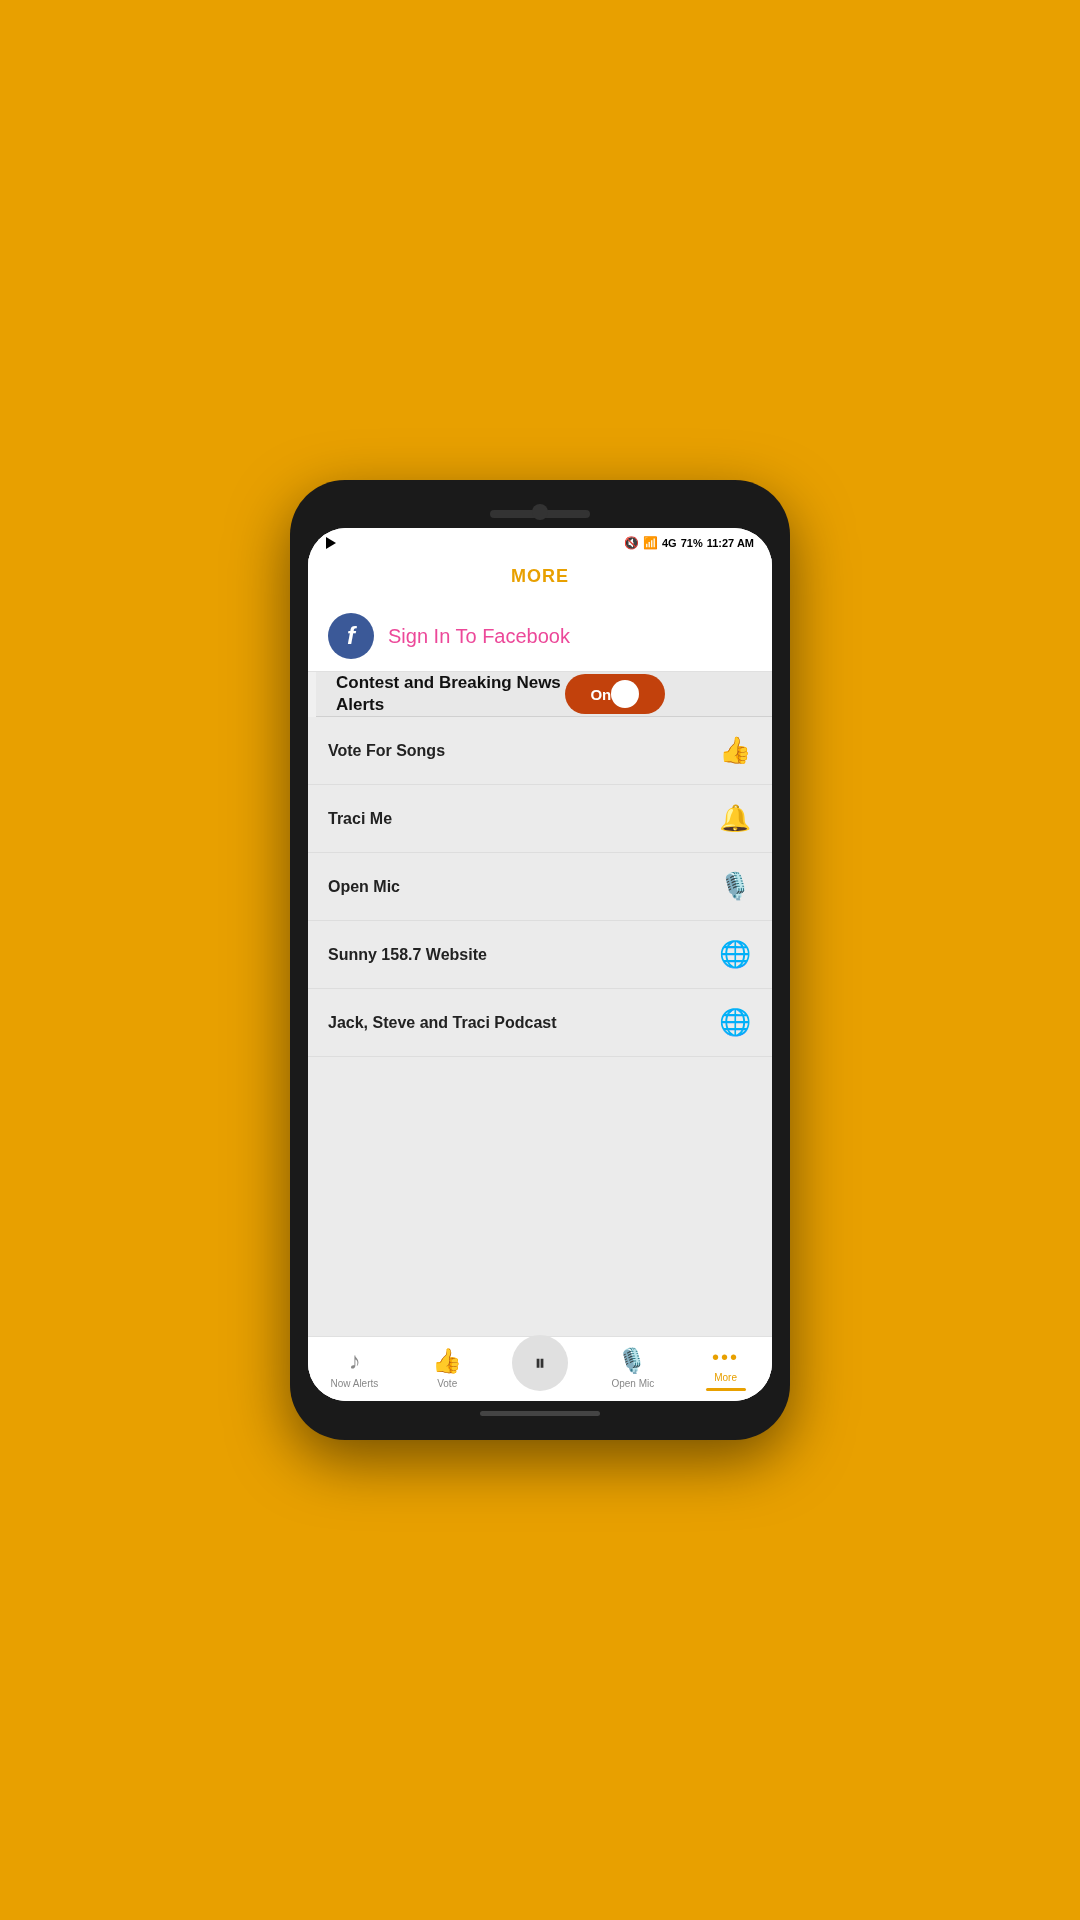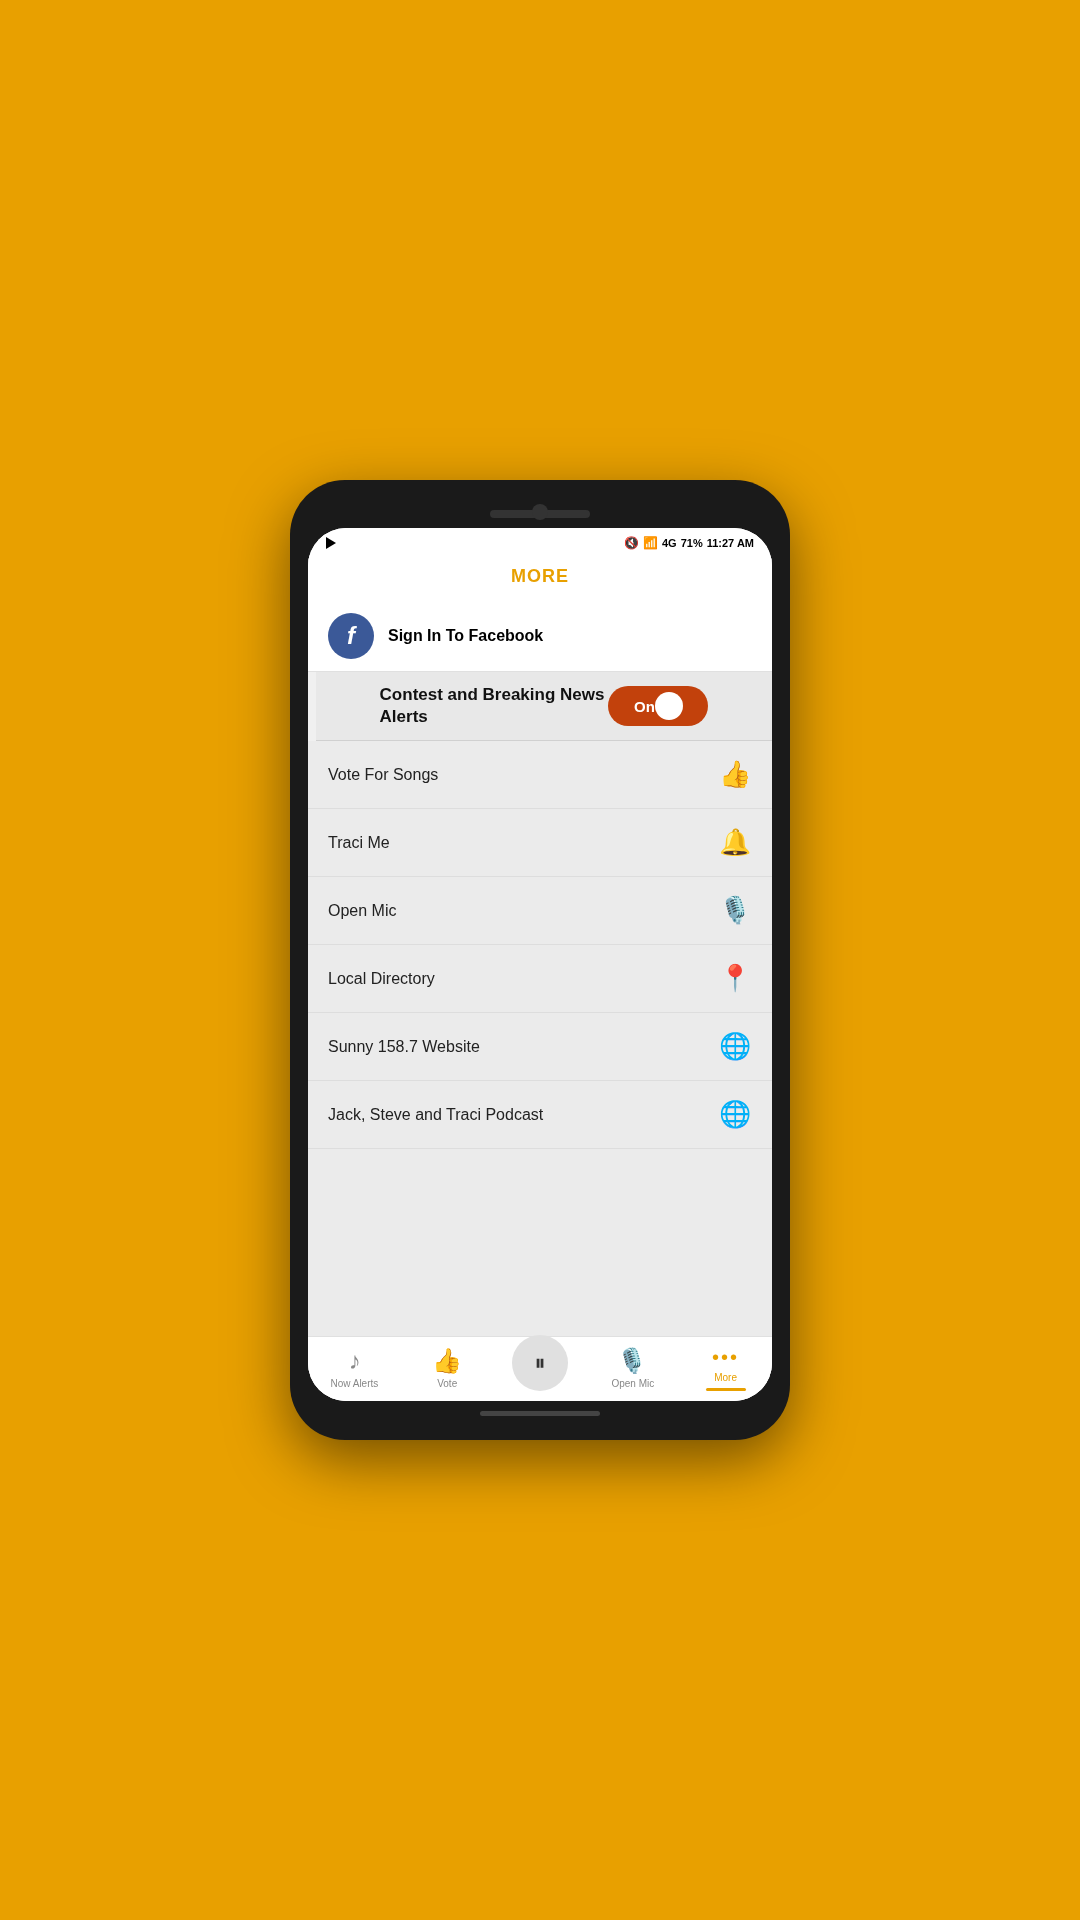--- a/index.html
+++ b/index.html
@@ -138,32 +138,32 @@
       align-items: center;
       justify-content: center;
       color: #fff;
       font-size: 24px;
       font-weight: 700;
       font-style: italic;
       flex-shrink: 0;
     }
 
     .facebook-text {
-      font-size: 16px;
-      font-weight: 700;
-      color: #000000;
+      font-size: 20px;
+      font-weight: 400;
+      color: #ec4899;
     }
 
     
     .alerts-section {
       background: #e8e8e8;
-      padding: 12px 20px;
-      display: flex;
-      align-items: center;
-      justify-content: center;
+      padding: 0 20px;
+      display: flex;
+      align-items: center;
+      justify-content: flex-start;
       border-bottom: 1px solid #d0d0d0;
       margin-left: 8px;
     }
 
     .alerts-text {
       font-size: 17px;
       font-weight: 800;
       color: #111;
       line-height: 1.3;
       max-width: 55%;
@@ -205,21 +205,21 @@
       align-items: center;
       justify-content: space-between;
       padding: 18px 20px;
       border-bottom: 1px solid #ddd;
       cursor: pointer;
     }
 
     .menu-item-text {
       font-size: 16px;
       color: #222;
-      font-weight: 400;
+      font-weight: 700;
     }
 
     .menu-item-icon {
       font-size: 26px;
       color: #111;
     }
 
     
     .bottom-nav {
       background: #fff;
@@ -351,24 +351,20 @@
         <div class="menu-item">
           <span class="menu-item-text">Traci Me</span>
           <span class="menu-item-icon">🔔</span>
         </div>
 
         <div class="menu-item">
           <span class="menu-item-text">Open Mic</span>
           <span class="menu-item-icon">🎙️</span>
         </div>
 
-        <div class="menu-item">
-          <span class="menu-item-text">Local Directory</span>
-          <span class="menu-item-icon">📍</span>
-        </div>
 
 
         <div class="menu-item">
           <span class="menu-item-text">Sunny 158.7 Website</span>
           <span class="menu-item-icon">🌐</span>
         </div>
 
         <div class="menu-item">
           <span class="menu-item-text">Jack, Steve and Traci Podcast</span>
           <span class="menu-item-icon">🌐</span>

